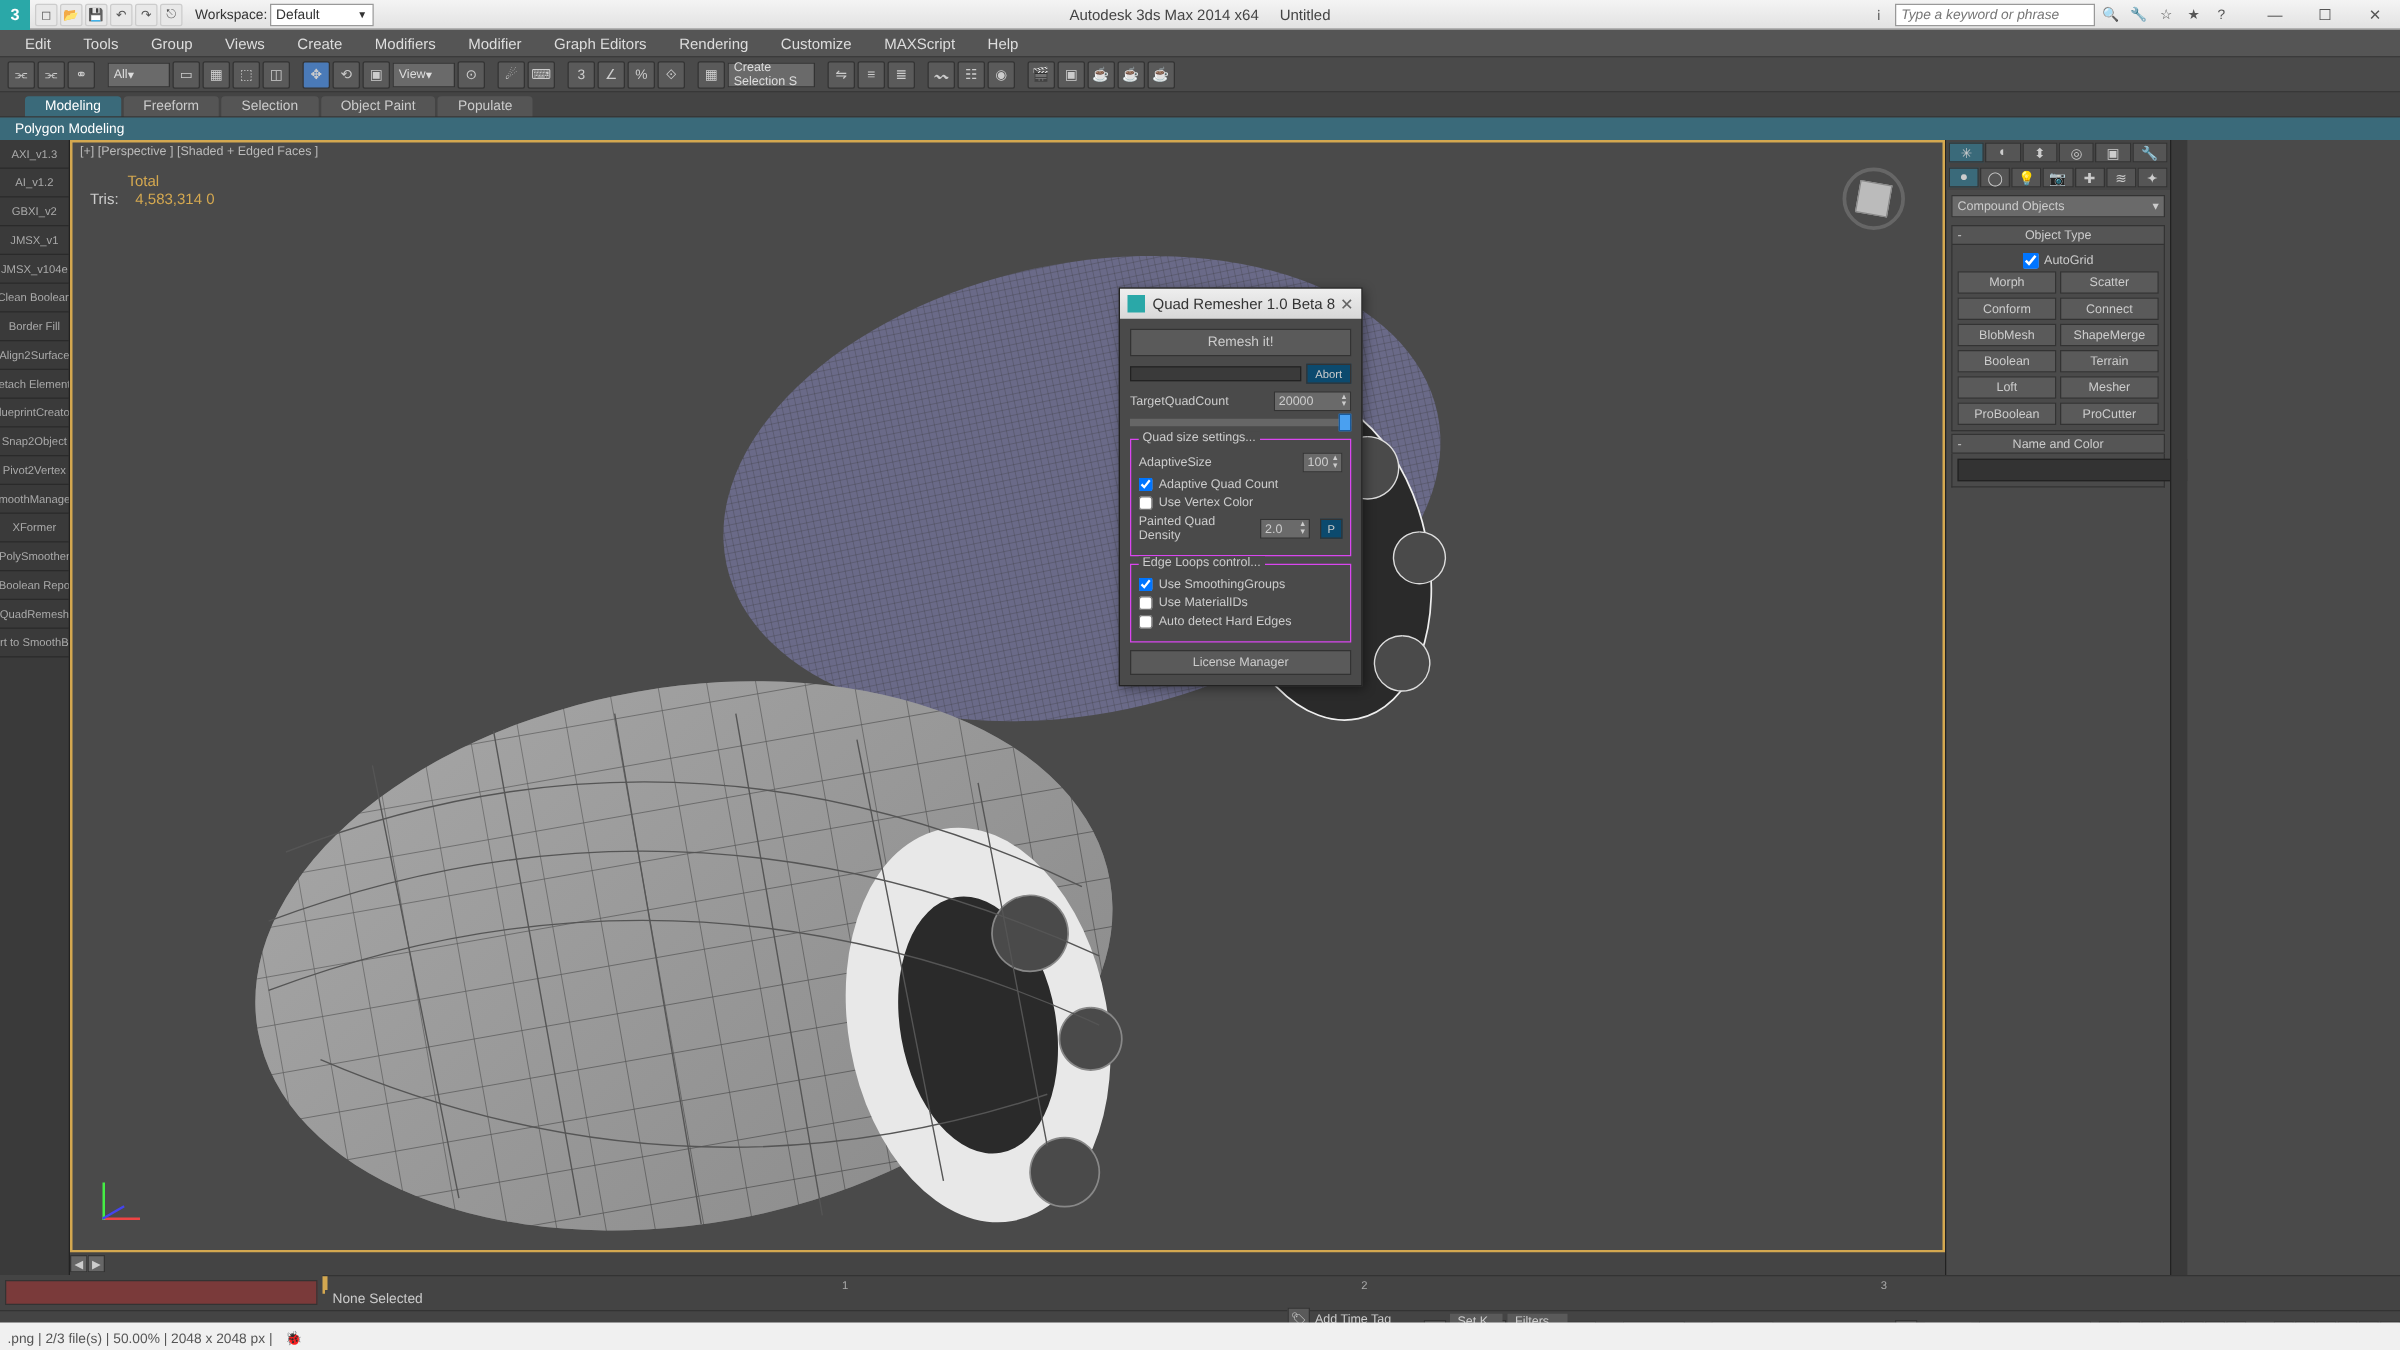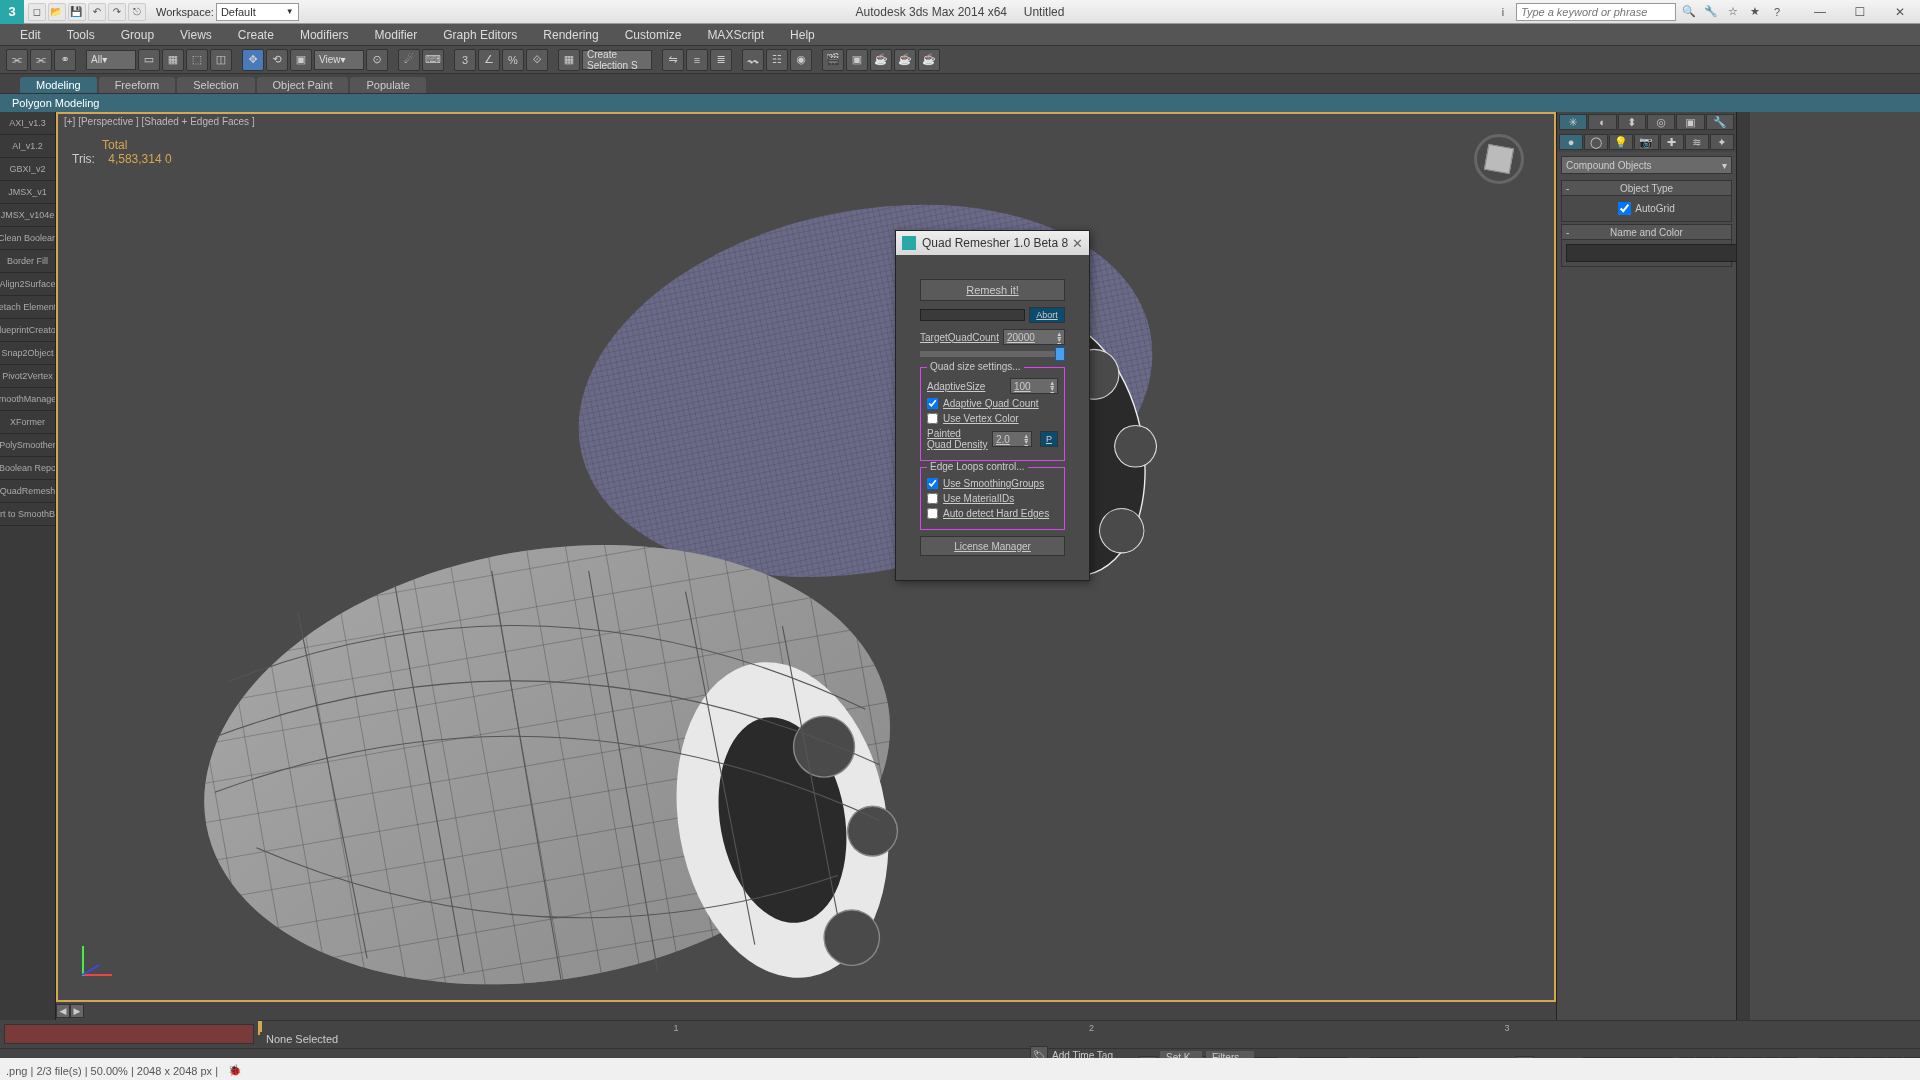--- a/index.html
+++ b/index.html
@@ -64,21 +64,21 @@
 .cp-name-row { display:flex; gap:4px; align-items:center; }
 .cp-name-row input { flex:1; height:18px; background:#333; border:1px solid #222; color:#ccc; }
 .cp-name-row .sw { width:18px; height:18px; background:#555; border:1px solid #333; }
 .panel-scroll { width:14px; background:#3a3a3a; border-left:1px solid #222; }
 .right-strip { width:170px; background:#4a4a4a; }
 
 .qr-dialog { position:absolute; top:230px; left:895px; width:195px; background:#4a4a4a; border:1px solid #222; box-shadow:2px 2px 8px rgba(0,0,0,.4); z-index:100; }
 .qr-title { height:24px; background:linear-gradient(#eee,#d8d8d8); display:flex; align-items:center; padding:0 6px; color:#333; font-size:12px; }
 .qr-title .ic { width:14px; height:14px; background:#2aa8a8; margin-right:6px; }
 .qr-title .cls { margin-left:auto; color:#666; font-size:13px; }
-.qr-body { padding:24px;text-decoration:underline; }
+.qr-body { padding:8px; }
 .qr-btn { width:100%; height:22px; background:#5a5a5a; border:1px solid #333; display:flex; align-items:center; justify-content:center; font-size:11px; margin-bottom:6px; }
 .qr-row { display:flex; align-items:center; gap:4px; margin:4px 0; font-size:10px; }
 .qr-row .lbl { flex:1; }
 .qr-spin { width:62px; height:16px; background:#6a6a6a; border:1px solid #333; display:flex; align-items:center; padding:0 3px; font-size:10px; justify-content:space-between; }
 .qr-spin .ar { font-size:7px; line-height:6px; }
 .qr-slider { width:100%; height:6px; background:#666; position:relative; margin:6px 0 10px; }
 .qr-slider .h { position:absolute; right:0; top:-4px; width:10px; height:14px; background:#4aa0f0; border:1px solid #1a5a9a; }
 .qr-box { border:1px solid #d946ef; padding:6px; margin-bottom:6px; position:relative; }
 .qr-box-t { position:absolute; top:-7px; left:6px; background:#4a4a4a; padding:0 3px; font-size:10px; }
 .qr-chk { display:flex; align-items:center; gap:5px; font-size:10px; margin:4px 0; }
@@ -314,20 +314,34 @@
       </div>
     <div class="cp-roll-hdr">
         <span class="minus">-</span>
         <span>Object Type</span>
       </div>
     <div class="cp-roll-body">
       <div class="cp-chk">
           <input type="checkbox" checked="" style="">
           <span>AutoGrid</span>
         </div>
+      <div class="cp-grid">
+        <div class="cp-gbtn">Morph</div>
+        <div class="cp-gbtn">Scatter</div>
+        <div class="cp-gbtn">Conform</div>
+        <div class="cp-gbtn">Connect</div>
+        <div class="cp-gbtn">BlobMesh</div>
+        <div class="cp-gbtn">ShapeMerge</div>
+        <div class="cp-gbtn">Boolean</div>
+        <div class="cp-gbtn">Terrain</div>
+        <div class="cp-gbtn">Loft</div>
+        <div class="cp-gbtn">Mesher</div>
+        <div class="cp-gbtn">ProBoolean</div>
+        <div class="cp-gbtn">ProCutter</div>
+      </div>
     </div>
     <div class="cp-roll-hdr">
         <span class="minus">-</span>
         <span>Name and Color</span>
       </div>
     <div class="cp-roll-body">
       <div class="cp-name-row">
         <input style="">
         <div class="sw"></div>
       </div>
@@ -357,21 +371,21 @@
         </div>
     </div>
     <div class="qr-slider">
         <div class="h"></div>
       </div>
 
     <div class="qr-box">
       <div class="qr-box-t">Quad size settings...</div>
       <div class="qr-row">
         <span class="lbl">AdaptiveSize</span>
-        <div class="qr-spin" style="width:48px">
+        <div class="qr-spin" style="width:32px">
             <span>100</span>
             <span class="ar">▴<br>▾</span>
           </div>
       </div>
       <label class="qr-chk">
           <input type="checkbox" checked="" style="">
           <span>Adaptive Quad Count</span>
         </label>
       <label class="qr-chk">
           <input type="checkbox" style="">

